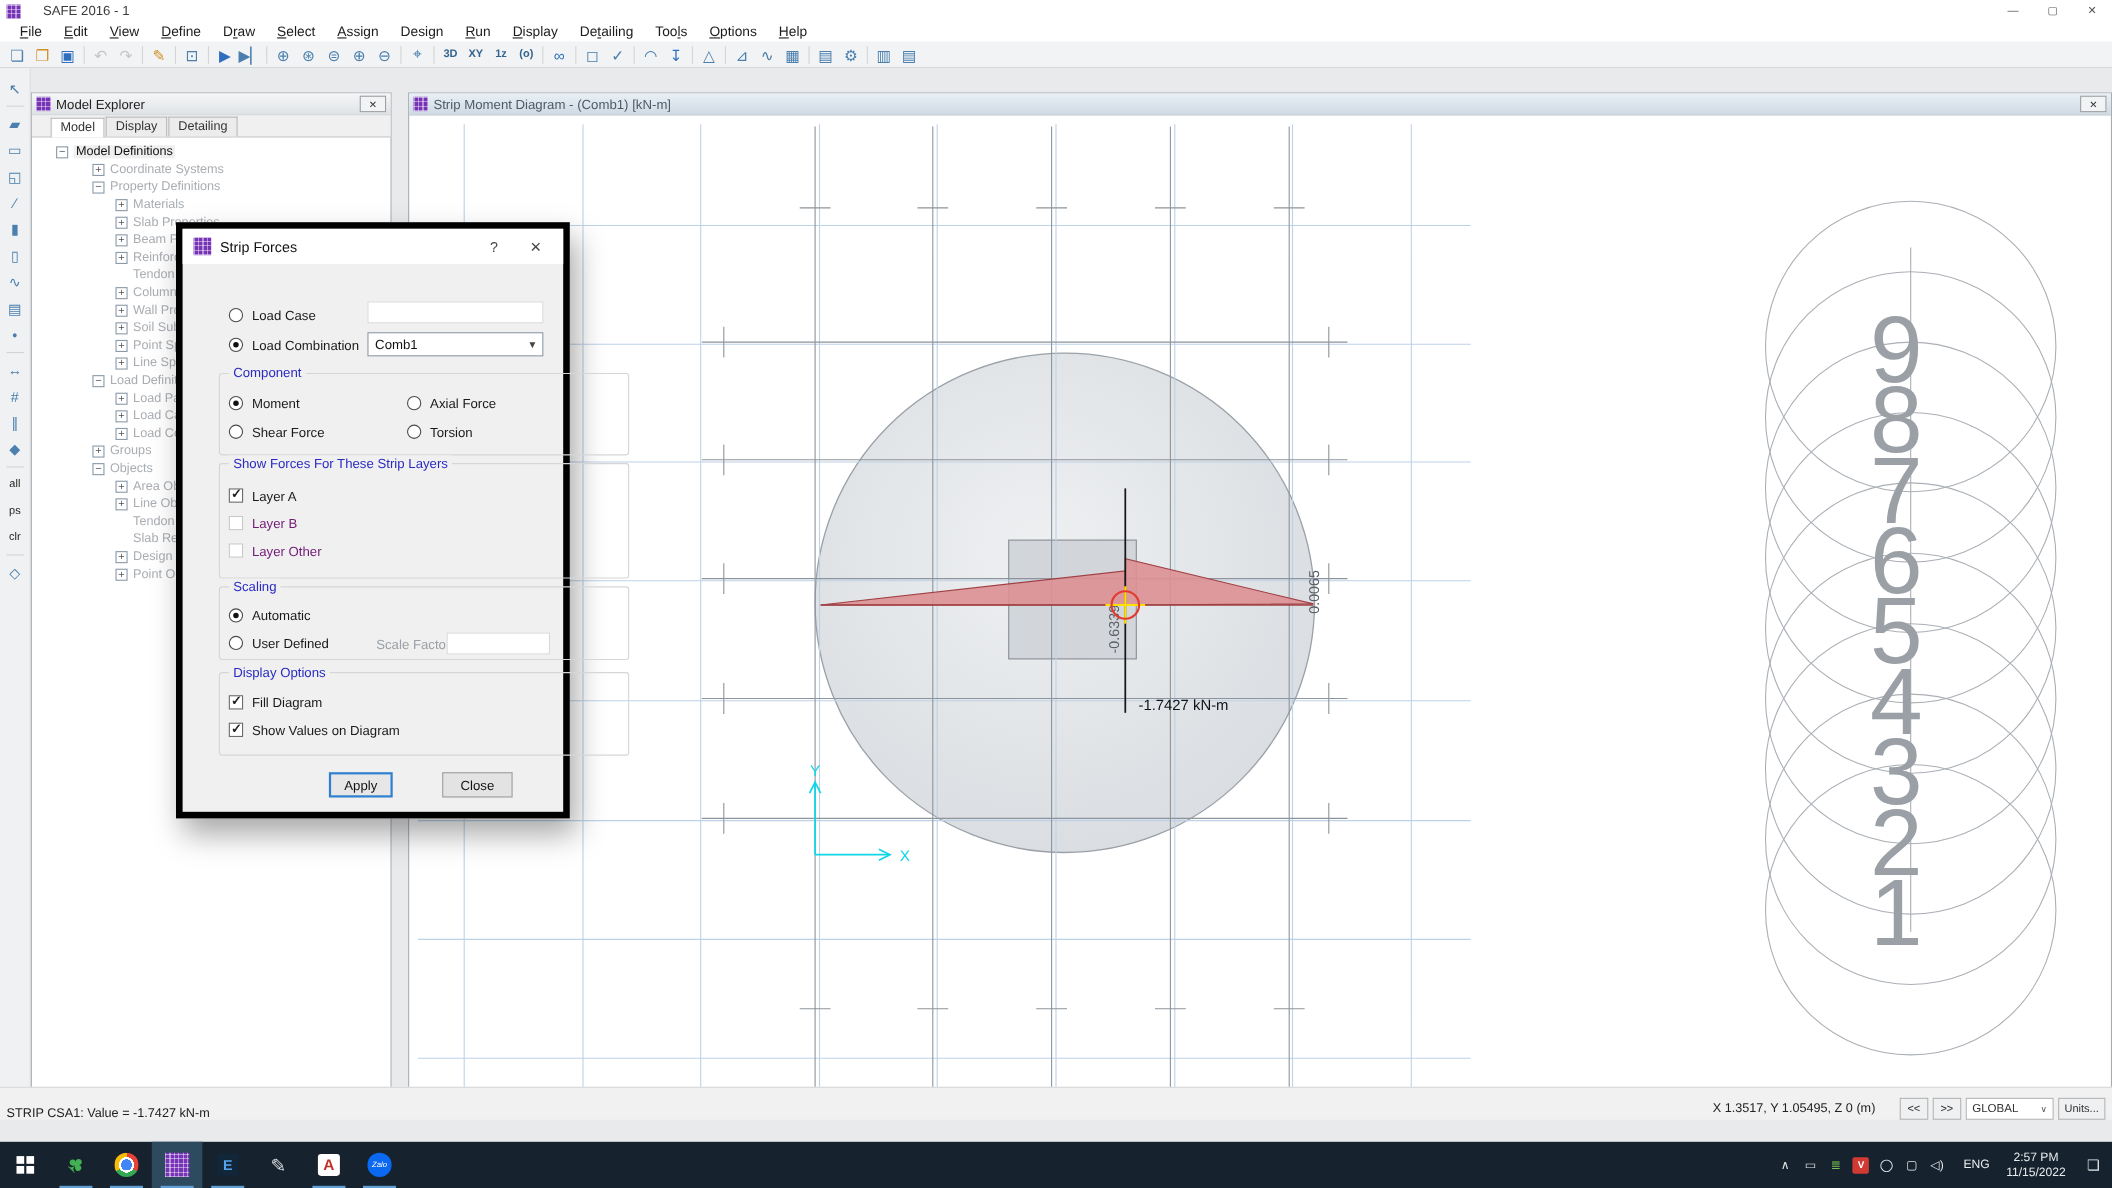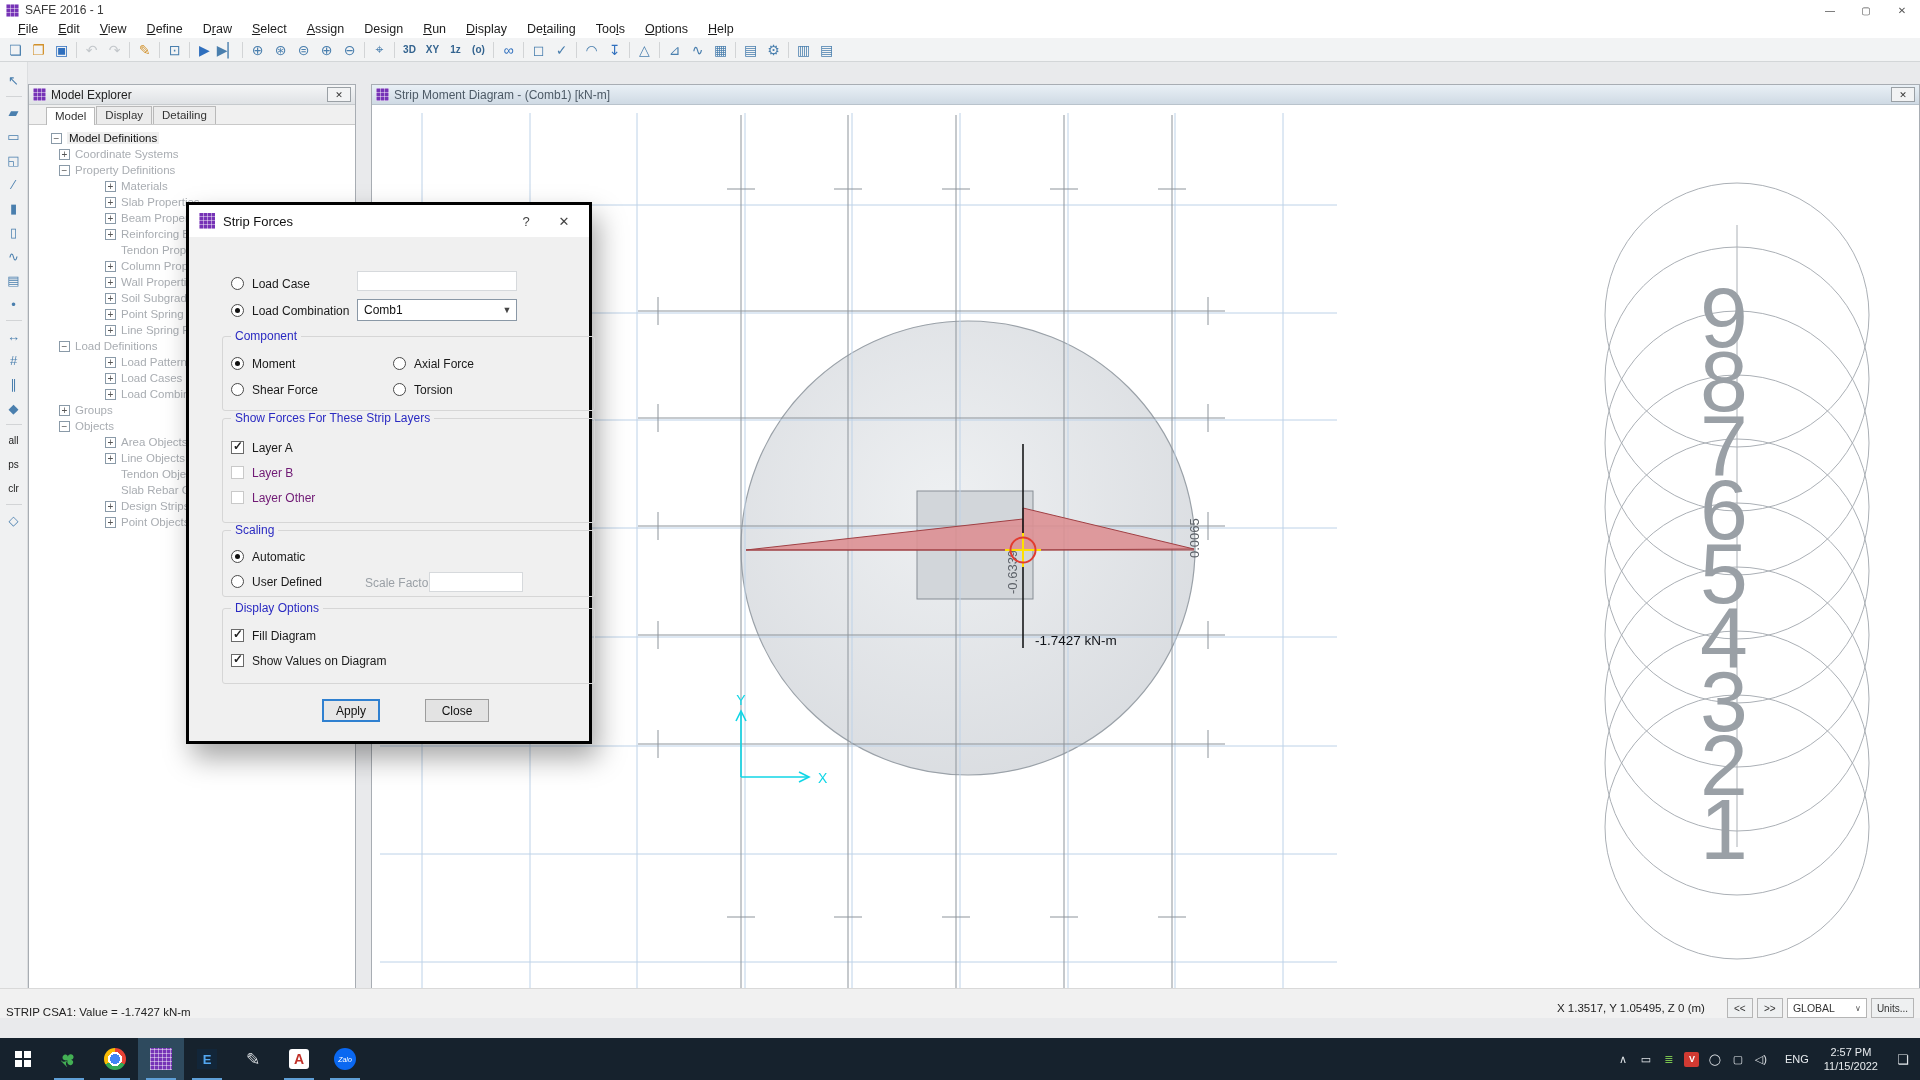--- a/index.html
+++ b/index.html
@@ -1,21 +1,21 @@
 <!DOCTYPE html>
 <html><head>
 <meta charset="utf-8">
 <style>
   *{box-sizing:border-box;margin:0;padding:0}
   html,body{width:1920px;height:1080px;overflow:hidden}
   body{position:relative;font-family:"Liberation Sans",sans-serif;background:#e9eaec;color:#1c1c1c}
   svg text{font-family:"Liberation Sans",sans-serif}
 
   
-  #titlebar{position:absolute;top:0;left:0;right:0;height:20px;background:#fff;display:flex;align-items:center;padding-left:6px;gap:6px}
+  #titlebar{position:absolute;top:0;left:0;right:0;height:20px;background:#fff;display:flex;align-items:center;padding-left:6px;gap:20px}
   .app-ico{width:13px;height:13px;background:#7633b6;background-image:repeating-linear-gradient(0deg,rgba(255,255,255,.45) 0 1px,transparent 1px 4px),repeating-linear-gradient(90deg,rgba(255,255,255,.45) 0 1px,transparent 1px 4px);flex:none}
   #titlebar .t{font-size:12px;color:#3a3a3a}
   #win-controls{margin-left:auto;display:flex;height:100%}
   #win-controls span{width:36px;display:flex;align-items:center;justify-content:center;font-size:10px;color:#555}
 
   
   #menubar{position:absolute;top:20px;left:0;right:0;height:18px;background:#fff;display:flex;align-items:center;padding-left:8px;font-size:12.5px}
   .mitem{padding:0 10px;white-space:nowrap}
   .mitem .u{text-decoration:underline}
 
@@ -38,36 +38,36 @@
 
   
   #explorer{position:absolute;left:28px;top:84px;width:328px;height:922px;background:#fff;border:1px solid #a8adb3;display:flex;flex-direction:column}
   .pane-head{height:20px;background:linear-gradient(#f5f6f7,#dfe2e5);border-bottom:1px solid #c6cacd;display:flex;align-items:center;gap:5px;padding:0 4px;font-size:12px;color:#222;flex:none}
   .pane-close{margin-left:auto;width:24px;height:15px;border:1px solid #9aa0a5;background:#f2f3f4;font-size:9px;color:#333;display:flex;align-items:center;justify-content:center}
   #exp-tabs{height:20px;background:#f0f0f0;border-bottom:1px solid #c9c9c9;display:flex;align-items:flex-end;padding-left:17px;flex:none}
   .tab{font-size:11.5px;padding:2px 8px 3px;border:1px solid #b9b9b9;border-bottom:none;background:#ececec;color:#333;margin-right:1px}
   .tab.active{background:#fff;position:relative;top:1px}
   #tree{flex:1;padding-top:5px;overflow:hidden}
   .trow{height:16px;display:flex;align-items:center;font-size:11.5px;white-space:nowrap}
-  .trow[data-lvl="0"]{padding-left:22px}.trow[data-lvl="1"]{padding-left:30px}.trow[data-lvl="2"]{padding-left:76px}
+  .trow[data-lvl="0"]{padding-left:22px}.trow[data-lvl="1"]{padding-left:55px}.trow[data-lvl="2"]{padding-left:76px}
   .tbox{width:11px;height:11px;border:1px solid #8a9aa8;background:#fff;margin-right:5px;flex:none;position:relative}
   .tbox::before{position:absolute;left:0;right:0;top:-1px;text-align:center;font-size:10px;line-height:11px;color:#555}
   .tbox.plus::before{content:"+"}.tbox.minus::before{content:"\2212"}
   .tbox.none{visibility:hidden}
   .tlabel.dim{color:#a9adb2}
   .tlabel.root{color:#111;background:#efefef;padding:0 2px}
 
   
   #viewport{position:absolute;left:371px;top:84px;width:1549px;height:922px;background:#fff;border:1px solid #a8adb3;display:flex;flex-direction:column}
   #vp-head{height:20px;background:linear-gradient(#e9f0f6,#cfdae4);border-bottom:1px solid #b9c3cc;display:flex;align-items:center;gap:5px;padding:0 4px;font-size:12px;color:#4d5a66;flex:none}
   #vp-body{position:relative;flex:1}
   #vp-body svg{position:absolute;left:0;top:0}
 
   
-  #dialog{position:absolute;left:186px;top:202px;width:406px;height:542px;background:#f0f0f0;border:3px solid #000000;box-shadow:6px 14px 26px rgba(0,0,0,.35);z-index:50}
+  #dialog{position:absolute;left:160px;top:202px;width:358px;height:542px;background:#f0f0f0;border:6px solid #000000;box-shadow:6px 14px 26px rgba(0,0,0,.35);z-index:50}
   #dlg-title{height:32px;background:#fff;display:flex;align-items:center;gap:8px;padding:0 10px;font-size:13px;color:#111}
   #dlg-title .app-ico{width:16px;height:16px}
   .dlg-ctl{position:absolute;top:7px;width:22px;height:18px;display:flex;align-items:center;justify-content:center;font-size:13px;color:#444;background:transparent;border:none}
   .grp{position:absolute;left:33px;width:373px;border:1px solid #d6d6d6;border-radius:3px}
   .glabel{position:absolute;top:-8px;left:8px;background:#f0f0f0;padding:0 4px;font-size:12px;color:#2a2ac2}
   .ctl{position:absolute;display:flex;gap:8px;font-size:12px;height:14px;color:#1a1a1a}
   .ctl.disabled{color:#701a75}
   .rb{width:13px;height:13px;border:1px solid #4a4a4a;border-radius:50%;background:#fff;position:relative;flex:none}
   .rb.on::after{content:"";position:absolute;inset:3px;background:#111;border-radius:50%}
   .cb{width:13px;height:13px;border:1px solid #6a6a6a;background:#fff;position:relative;flex:none}

